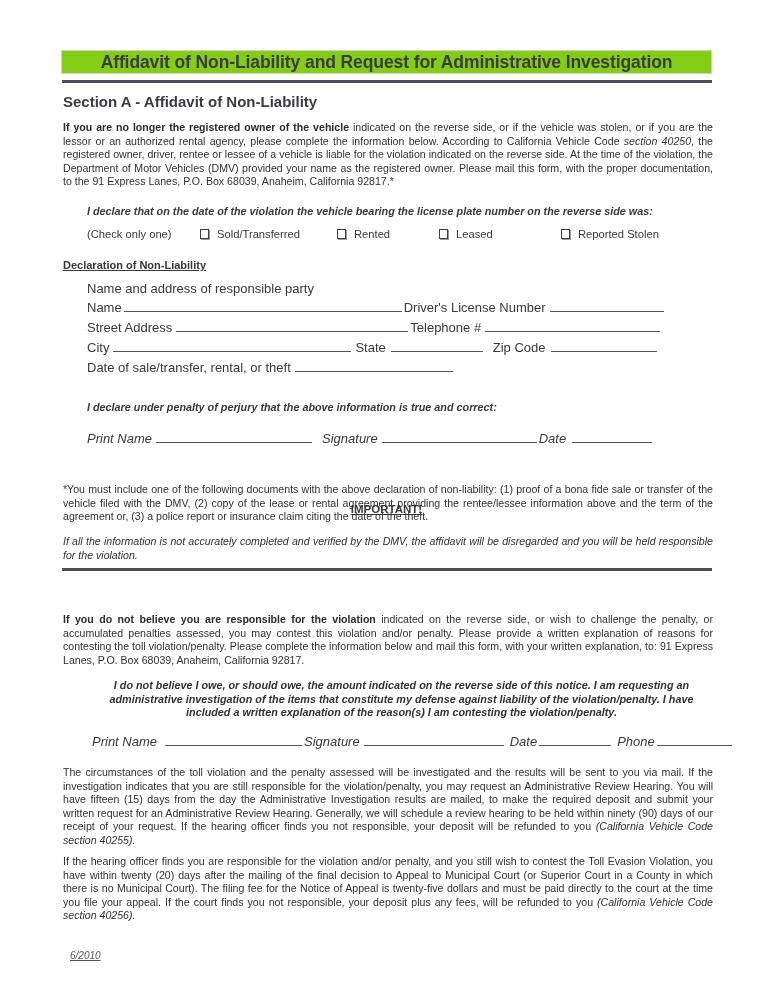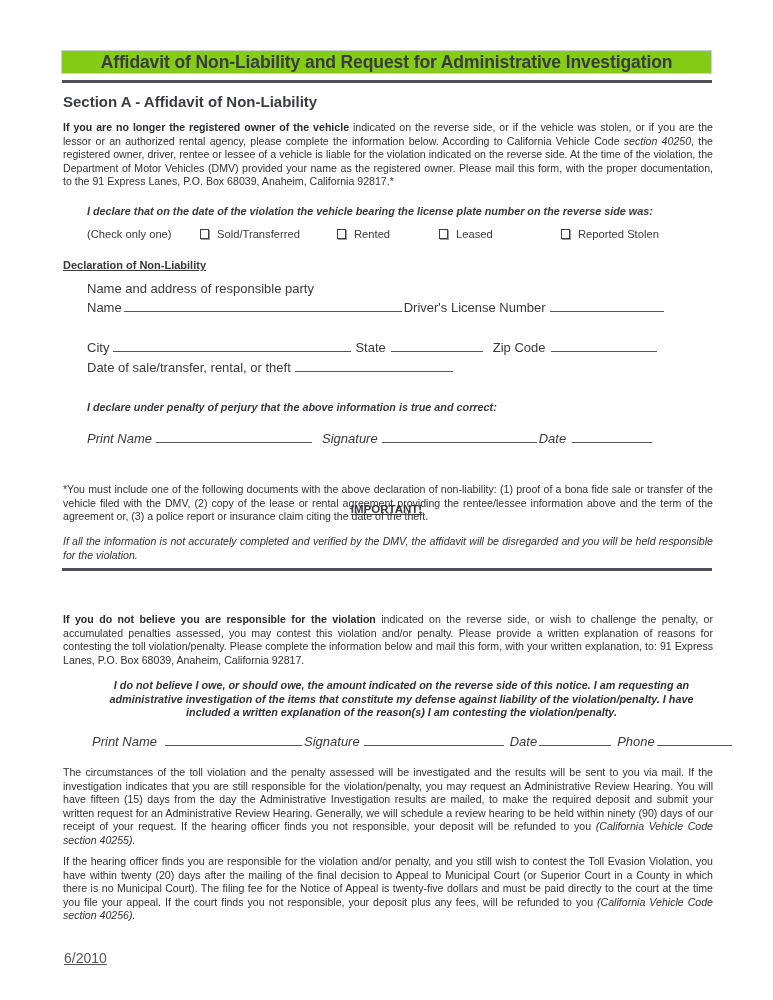--- a/index.html
+++ b/index.html
@@ -43,21 +43,21 @@
     }
     .underline-heading {
       position: absolute; font-weight: bold; font-size: 11px; text-decoration: underline; color: #38383e;
     }
     .italic-label { font-style: italic; }
     .important {
       position: absolute; left: 0; width: 773px; top: 460px; text-align: center;
       font-weight: bold; font-size: 11.5px; text-decoration: underline; color: #38383e; margin-top: 43px;
     }
     .footer {
-      position: absolute; left: 64px; top: 950px; font-size: 14px; color: #55555c; text-decoration: underline;
+      position: absolute; left: 70px; top: 950px; font-size: 10px; color: #55555c; text-decoration: underline; font-style: italic;
     }
   </style>
 </head>
 <body>
 
 <div class="page">
 
   <div class="title-bar">
     <span>Affidavit of Non-Liability and Request for Administrative Investigation</span>
   </div>
@@ -95,20 +95,26 @@
 
   <div class="line-row" style="left:87px; top:281px;">Name and address of responsible party</div>
 
   <div class="line-row" style="left:87px; top:300px;justify-content:flex-end;">
     <span>Name</span>
     <span class="blank" style="width:278px;"></span>
     <span>Driver's License Number</span>
     <span class="blank" style="width:114px; margin-left:4px;"></span>
   </div>
 
+  <div class="line-row" style="left:87px; top:320px;">
+    <span>Street Address</span>
+    <span class="blank" style="width:232px; margin-left:4px;"></span>
+    <span>Telephone #</span>
+    <span class="blank" style="width:175px; margin-left:4px;"></span>
+  </div>
 
   <div class="line-row" style="left:87px; top:340px;text-align:center;">
     <span>City</span>
     <span class="blank" style="width:238px; margin-left:4px;"></span>
     <span style="margin-left:2px;">State</span>
     <span class="blank" style="width:92px; margin-left:5px; margin-right:10px;"></span>
     <span>Zip Code</span>
     <span class="blank" style="width:106px; margin-left:5px;"></span>
   </div>
 

